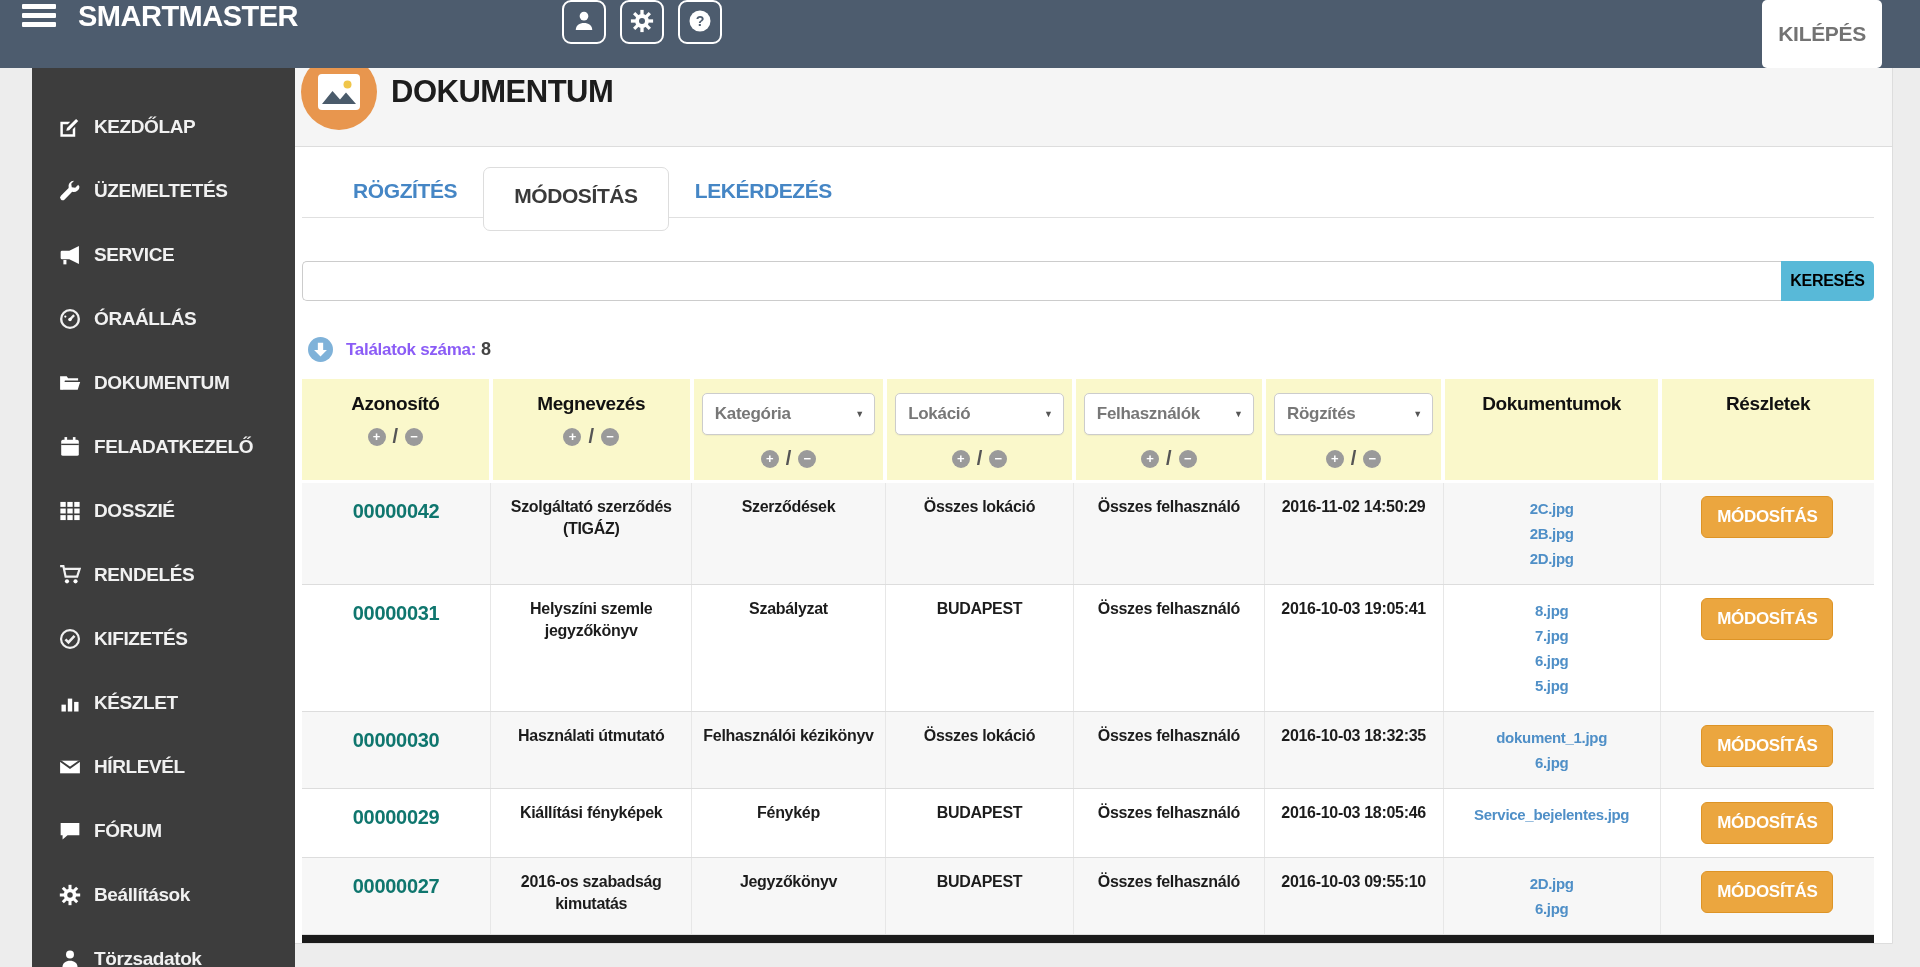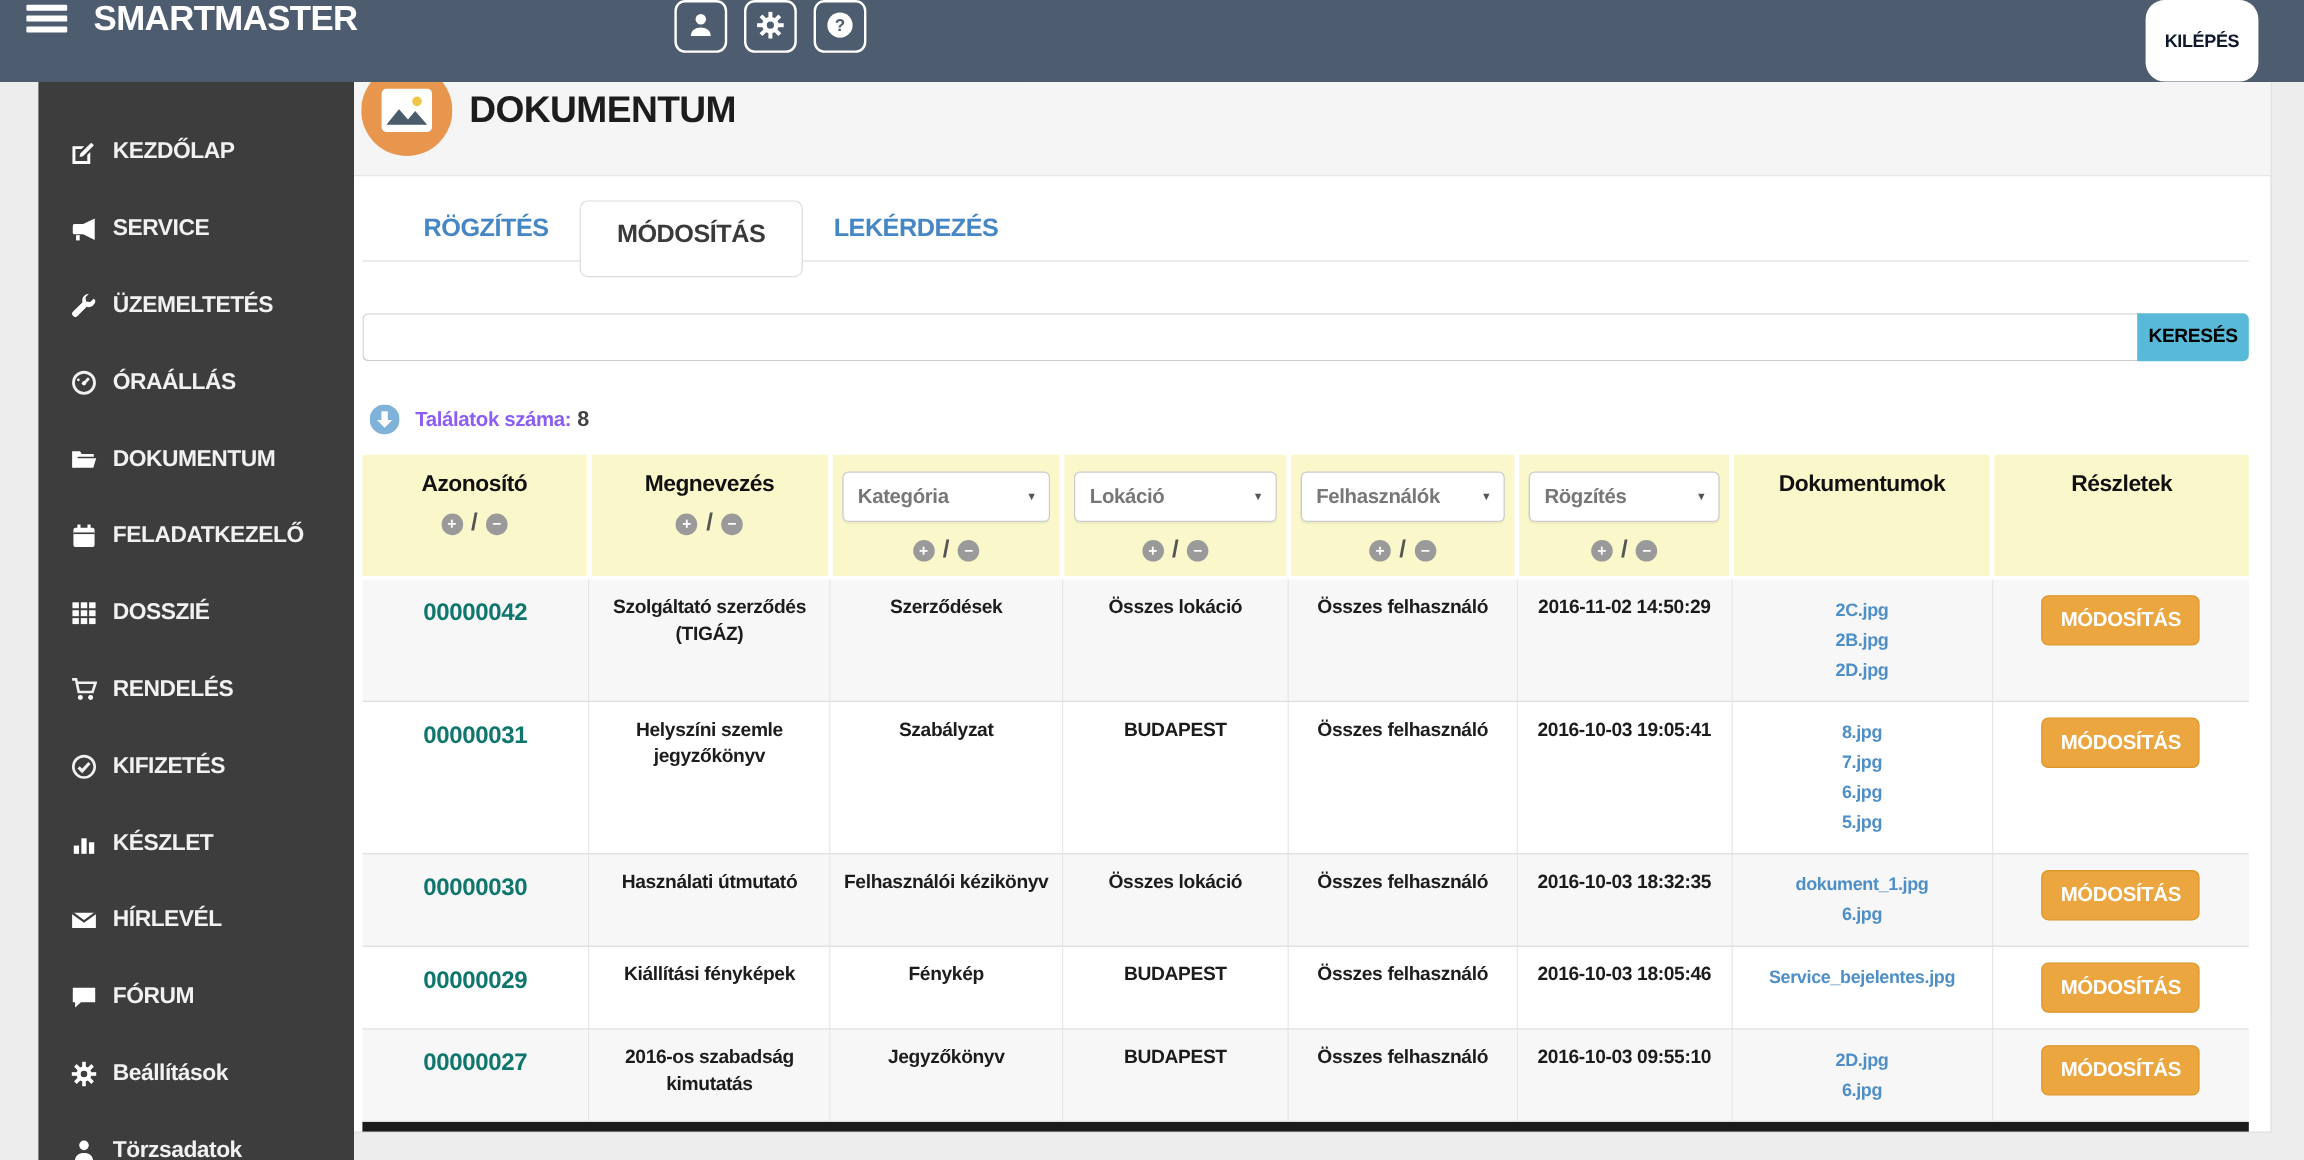--- a/index.html
+++ b/index.html
@@ -9,22 +9,22 @@
   
   .topbar { position:fixed; top:0; left:0; width:1920px; height:68px;
     background:#4d5c6e; display:flex; z-index:50; --hole:#4d5c6e; }
   .hamburger { width:34px; margin-left:22px; cursor:pointer; }
   .hamburger span { display:block; height:5px; background:#fff; border-radius:1px; margin:4px 0; }
   .brand { color:#fff; font-size:29px; font-weight:bold; letter-spacing:-0.5px; margin-left:22px; }
   .topbar-icons { display:flex; gap:14px; margin-left:264px; }
   .tb-btn { width:44px; height:44px; border:2px solid #fff; border-radius:9px; background:transparent;
     display:flex; align-items:center; justify-content:center; cursor:pointer; }
   .tb-btn svg { width:24px; height:24px; fill:#fff; }
-  .logout { margin-left:auto; margin-right:38px; background:#fff; color:#0f172a; border:none;
-    border-radius:16px; font-weight:bold; font-size:15px; letter-spacing:-0.3px;
+  .logout { margin-left:auto; margin-right:38px; background:#fff; color:#737373; border:none;
+    border-radius:5px; font-weight:bold; font-size:21px; letter-spacing:-0.3px;
     padding:10px 16px; cursor:pointer; font-family:inherit; }
 
   
   .sidebar { position:fixed; top:68px; left:0; width:263px; height:899px;
     background:#3d3d3d; padding-top:27px;margin-left:32px; --hole:#3d3d3d; }
   .side-item { height:64px; display:flex; align-items:center; padding-left:27px;
     color:#f1f1f1; cursor:pointer; }
   .side-item .s-icon { width:22px; height:22px; margin-right:13px; flex:0 0 22px; }
   .side-item .s-icon svg { width:22px; height:22px; fill:#fff; }
   .side-item .s-label { font-size:19px; font-weight:bold; letter-spacing:-0.4px; }
@@ -138,30 +138,30 @@
 <nav class="sidebar" id="sidebar">
     <div class="side-item">
       <span class="s-icon"><svg viewBox="0 0 16 16">
           <path d="M1 4.2h7.2L6.4 6H2.8v7.2H10V9.6l1.8-1.8V15H1z"></path>
           <path d="M5.8 8.7l6.6-6.6 1.6 1.6-6.6 6.6-2.1.5z"></path>
         </svg></span>
       <span class="s-label">KEZDŐLAP</span>
     </div>
     <div class="side-item">
       <span class="s-icon"><svg viewBox="0 0 16 16">
+          <path d="M15 4.4a4.2 4.2 0 01-5.4 4.1l-5.5 5.6a1.9 1.9 0 11-2.7-2.7l5.6-5.5A4.2 4.2 0 0111 .5L8.9 2.7l.4 2.5 2.5.4L14 3.4c.6.9 1 1.9 1 1z"></path>
+        </svg></span>
+      <span class="s-label">ÜZEMELTETÉS</span>
+    </div>
+    <div class="side-item">
+      <span class="s-icon"><svg viewBox="0 0 16 16">
           <path d="M14.5 1.5v13l-7-3.4H2.2a1 1 0 01-1-1V5.9a1 1 0 011-1h5.3z"></path>
           <rect x="3.2" y="11.6" width="2.2" height="3.2"></rect>
         </svg></span>
       <span class="s-label">SERVICE</span>
-    </div>
-    <div class="side-item">
-      <span class="s-icon"><svg viewBox="0 0 16 16">
-          <path d="M15 4.4a4.2 4.2 0 01-5.4 4.1l-5.5 5.6a1.9 1.9 0 11-2.7-2.7l5.6-5.5A4.2 4.2 0 0111 .5L8.9 2.7l.4 2.5 2.5.4L14 3.4c.6.9 1 1.9 1 1z"></path>
-        </svg></span>
-      <span class="s-label">ÜZEMELTETÉS</span>
     </div>
     <div class="side-item">
       <span class="s-icon"><svg viewBox="0 0 16 16">
           <circle cx="8" cy="8" r="6.4" fill="none" stroke="currentColor" stroke-width="1.7"></circle>
           <path d="M8 8.3L11 5.2" fill="none" stroke="currentColor" stroke-width="1.7"></path>
           <circle cx="8" cy="8.3" r="1.3"></circle>
           <circle cx="4.6" cy="6.2" r="0.8"></circle>
         </svg></span>
       <span class="s-label">ÓRAÁLLÁS</span>
     </div>

